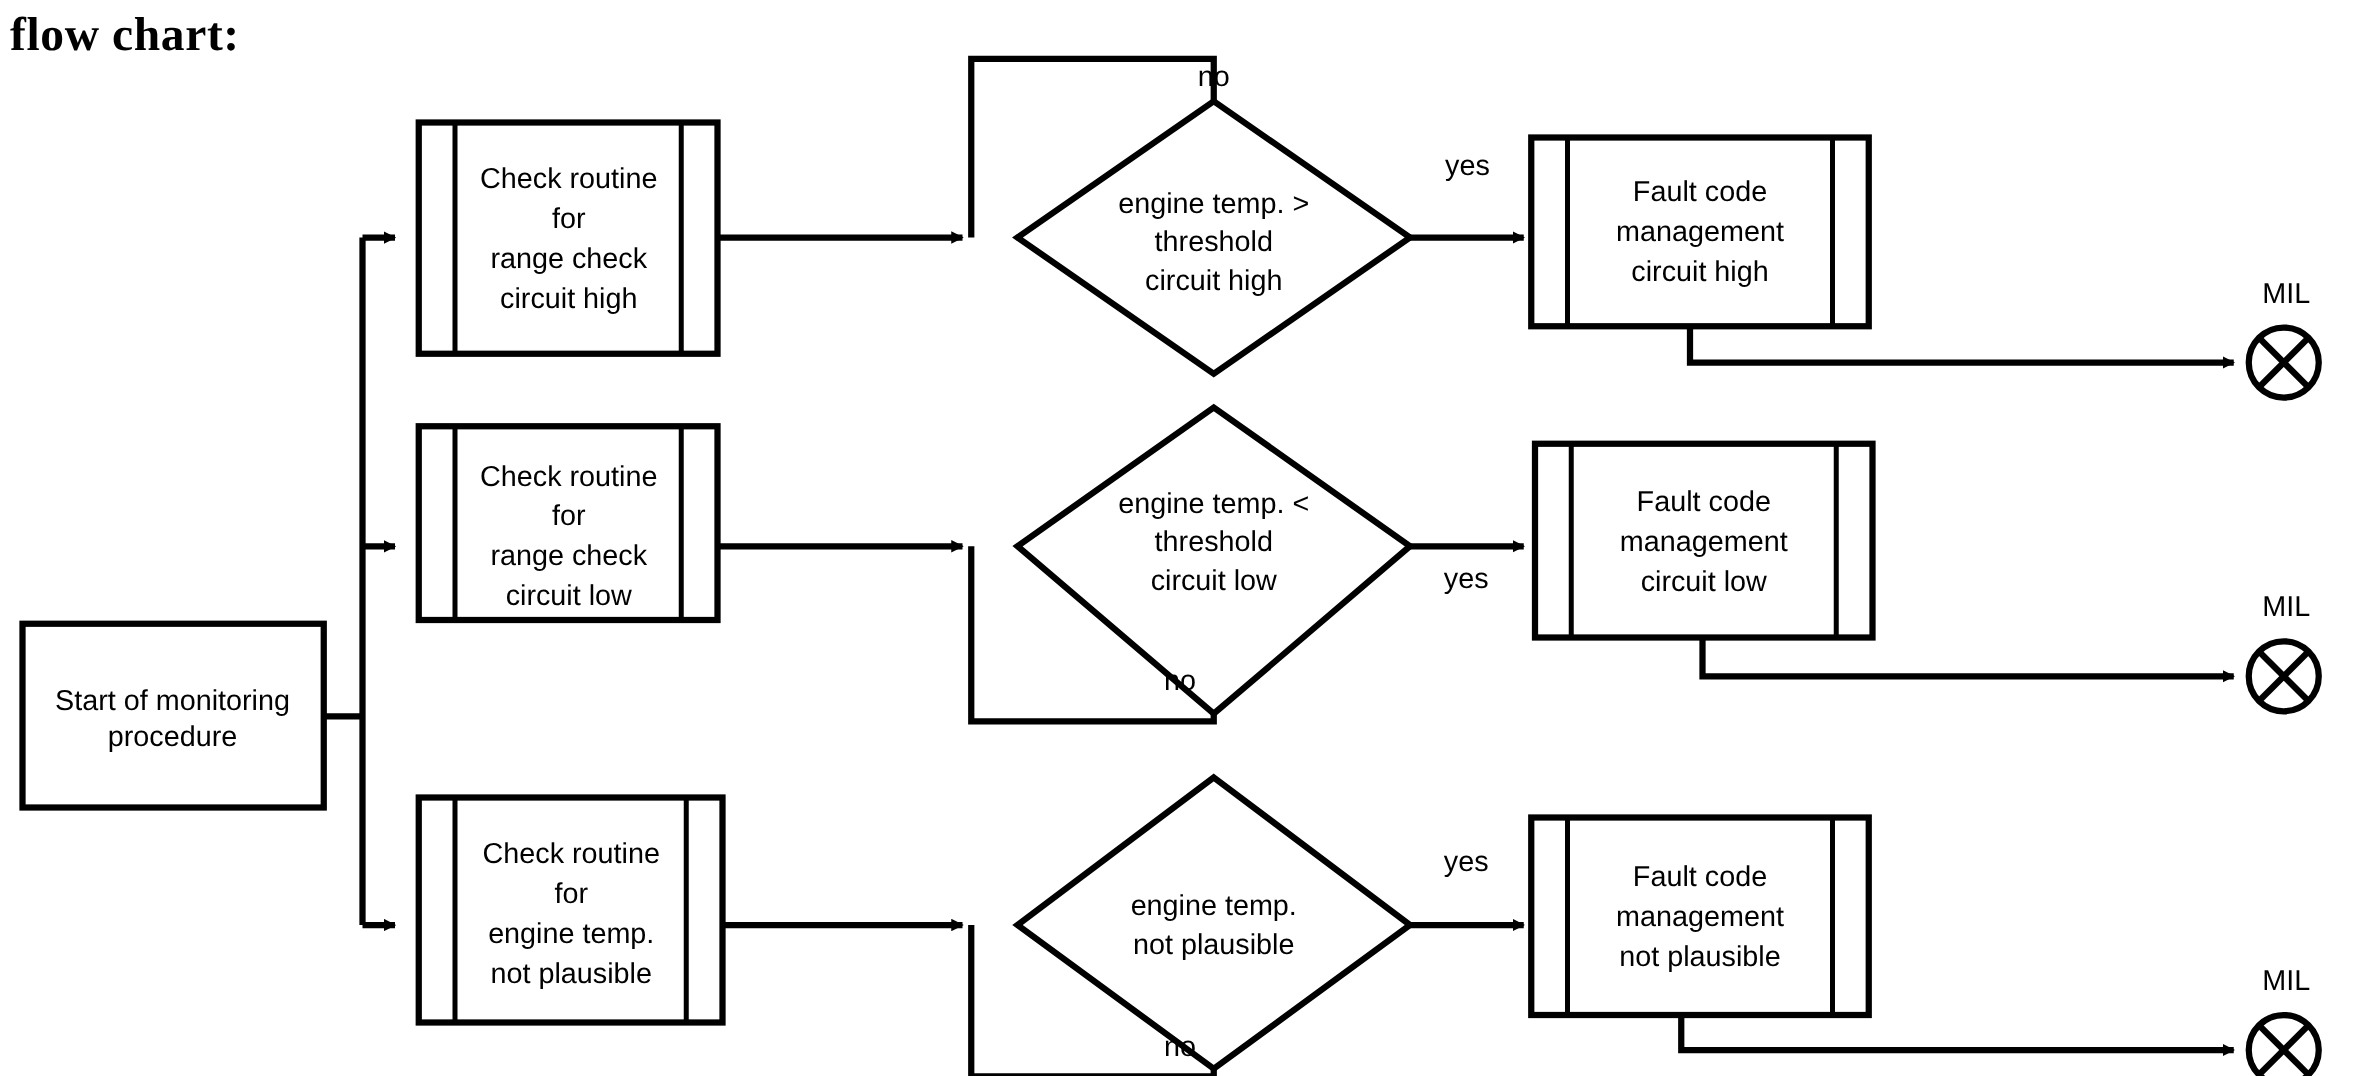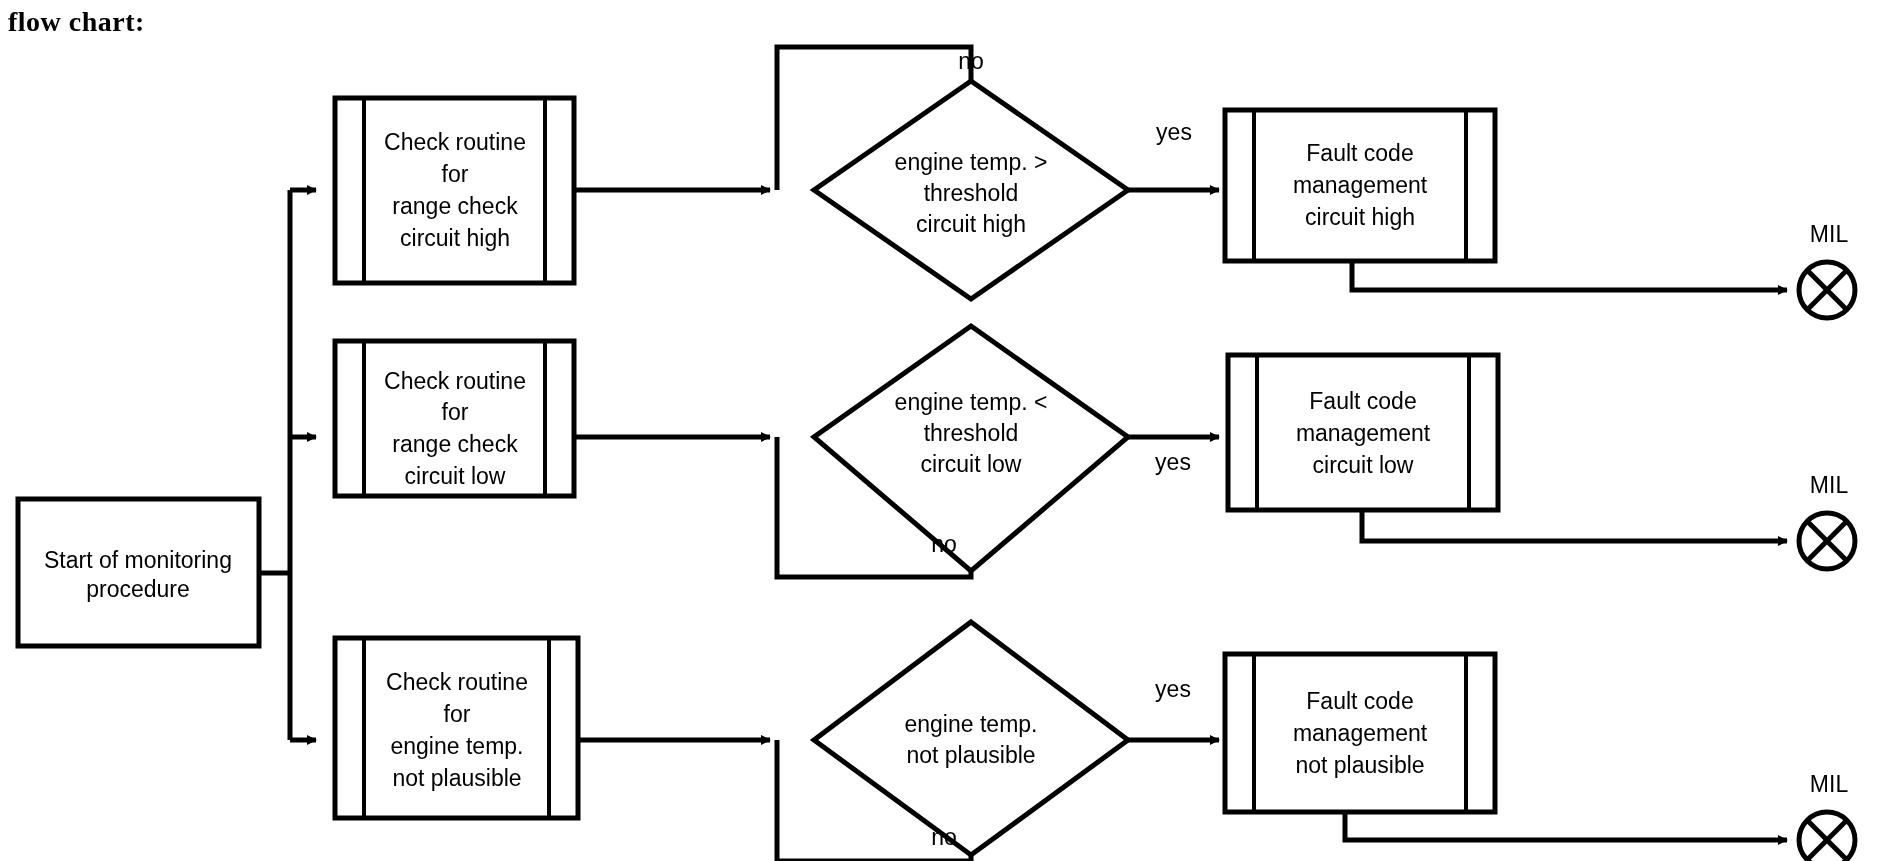--- a/index.html
+++ b/index.html
@@ -17,21 +17,21 @@
     height: 861px;
     overflow: hidden;
     background: #ffffff;
   }
   #page-title {
     position: absolute;
     left: 8px;
     top: 6px;
     font-family: "Liberation Serif", serif;
     font-weight: bold;
-    font-size: 28px;
+    font-size: 38px;
     letter-spacing: 0.5px;
     white-space: nowrap;
     text-align: right;
   }
   svg.diagram {
     position: absolute;
     left: 0;
     top: 0;
     width: 1896px;
     height: 861px;

